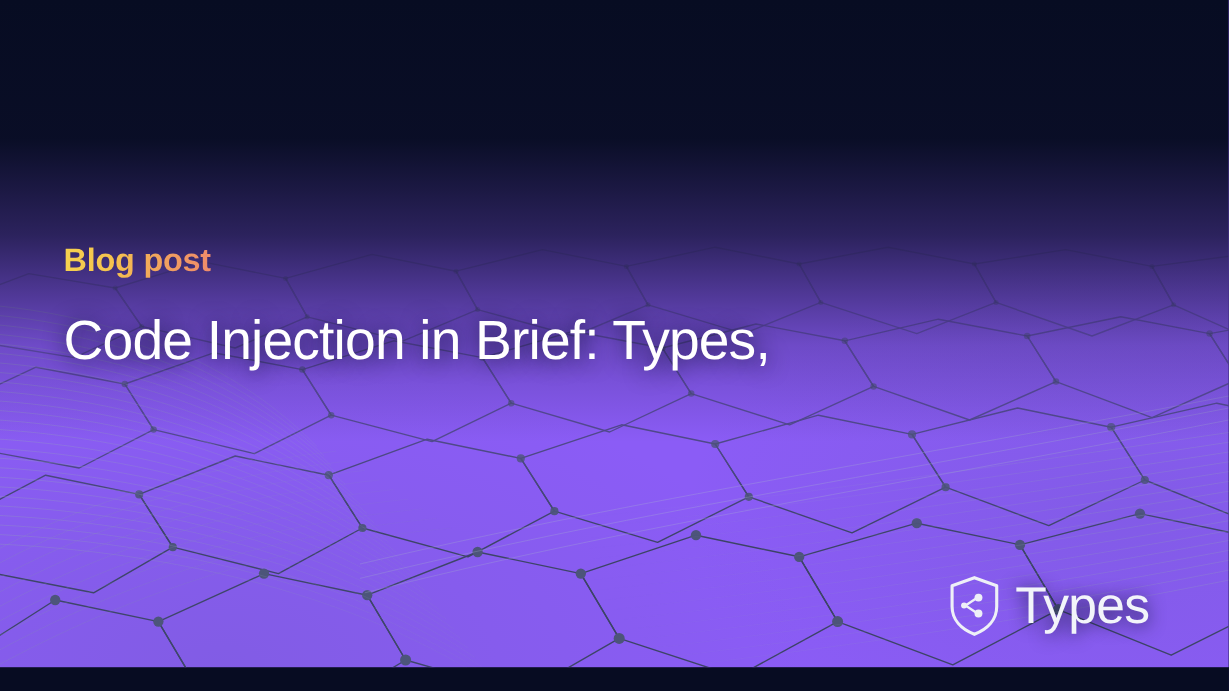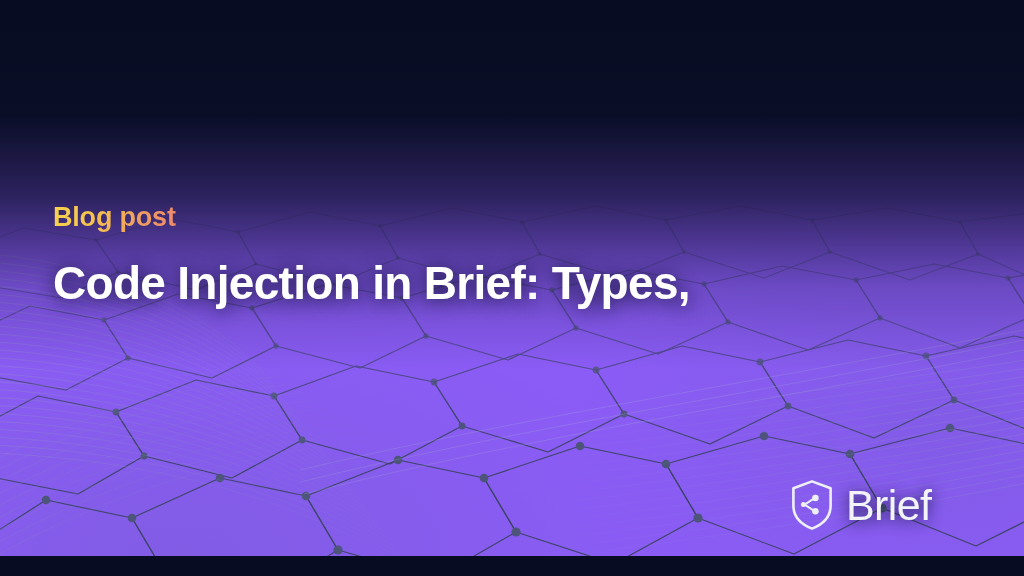--- a/index.html
+++ b/index.html
@@ -72,21 +72,21 @@
   }
 
   #headline {
     position:absolute;
     top:253px;
     left:0;
     width:760px;
     color:#ffffff;
     font-size:46px;
     line-height:60px;
-    font-weight:bold;
+    font-weight:normal;
     letter-spacing:-0.7px;
     text-shadow:0 2px 18px rgba(7,12,34,0.85);
   }
 
   
   #logo {
     position:absolute;
     left:790px;
     top:476px;
     display:flex;
@@ -344,16 +344,16 @@
       <g stroke="#eef0f7" stroke-width="2" fill="none" stroke-linecap="round">
         <path d="M14.6 25.6 L23.4 19.8"></path>
         <path d="M14.6 25.6 L23.4 31.4"></path>
       </g>
       <g fill="#eef0f7">
         <circle cx="13.4" cy="25.6" r="2.5"></circle>
         <circle cx="25.4" cy="19.0" r="3.3"></circle>
         <circle cx="25.4" cy="32.2" r="3.3"></circle>
       </g>
     </svg>
-    <span id="logo-word">Brief</span>
+    <span id="logo-word">Types</span>
   </div>
 
 </div>
 
 </body></html>

